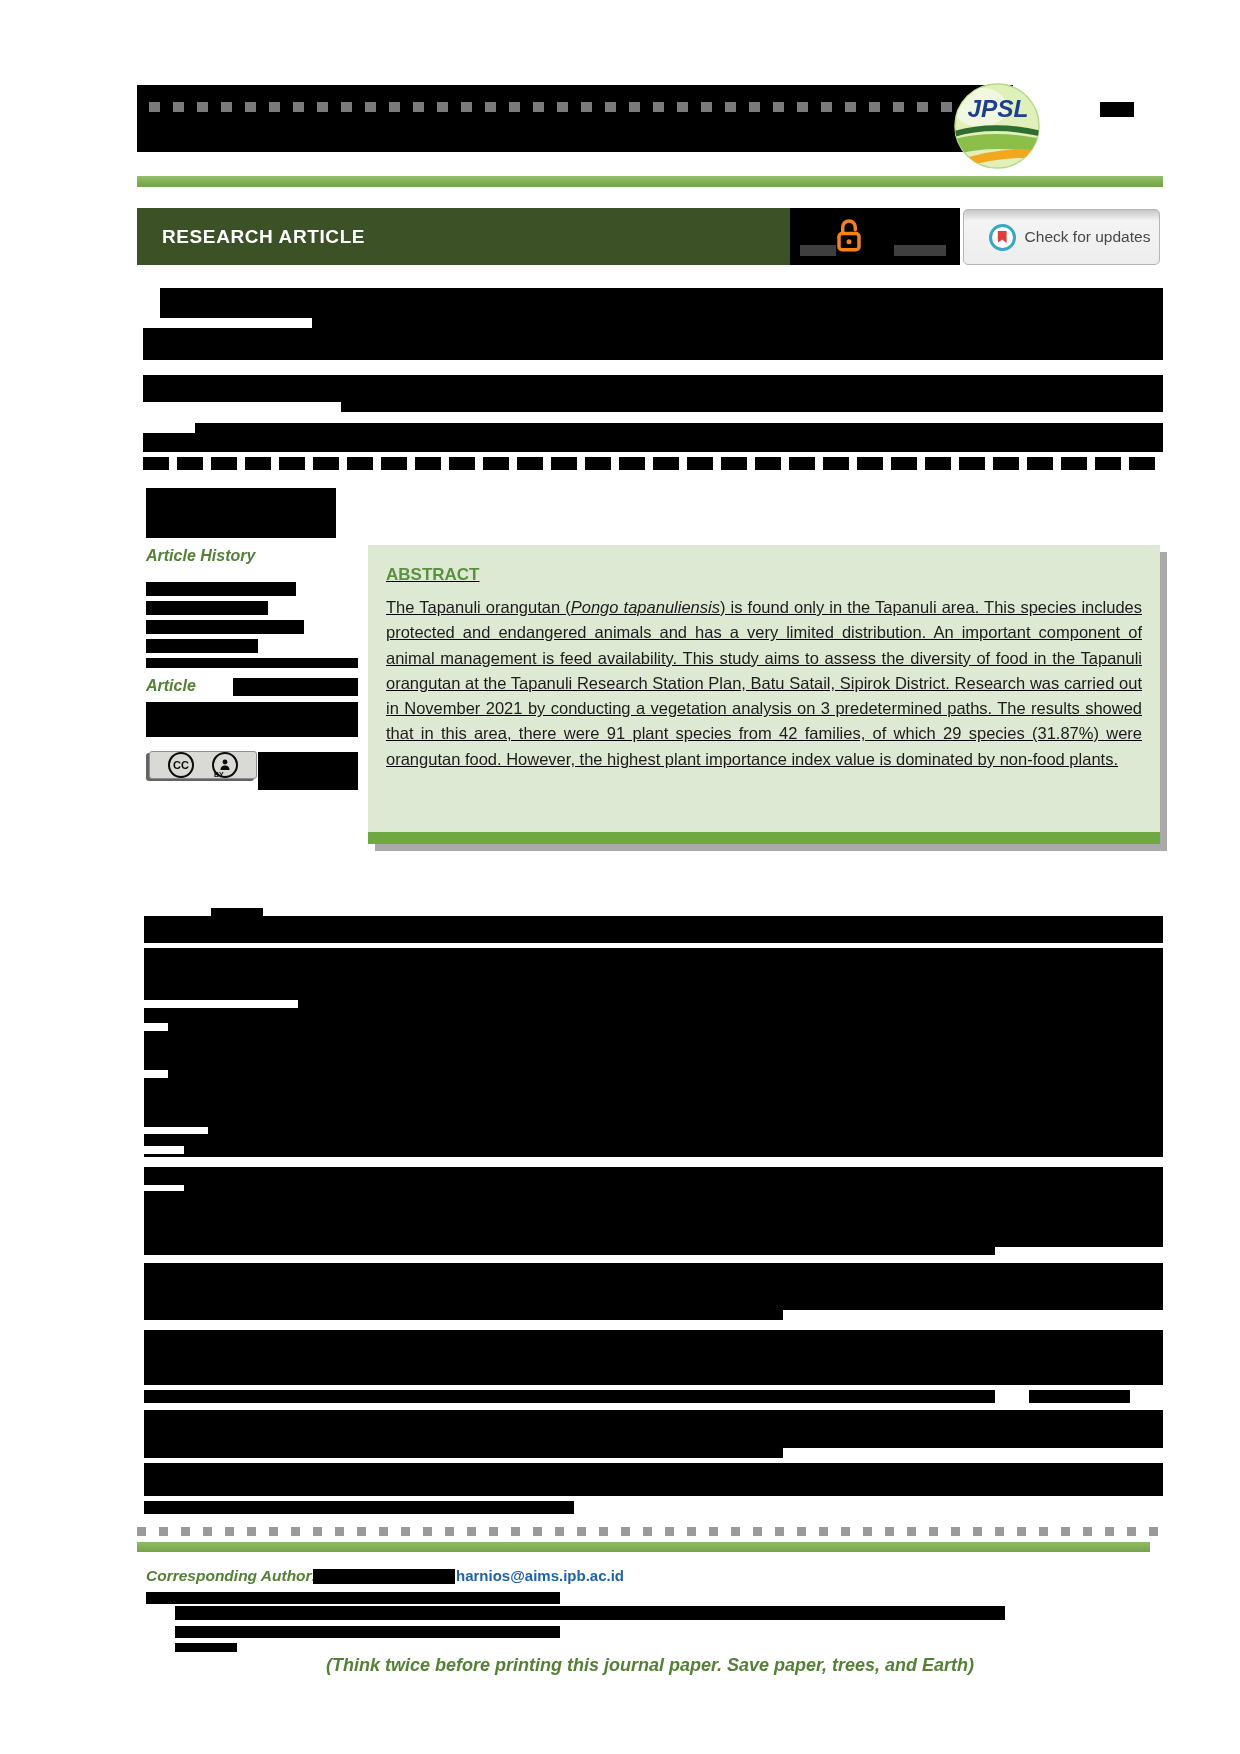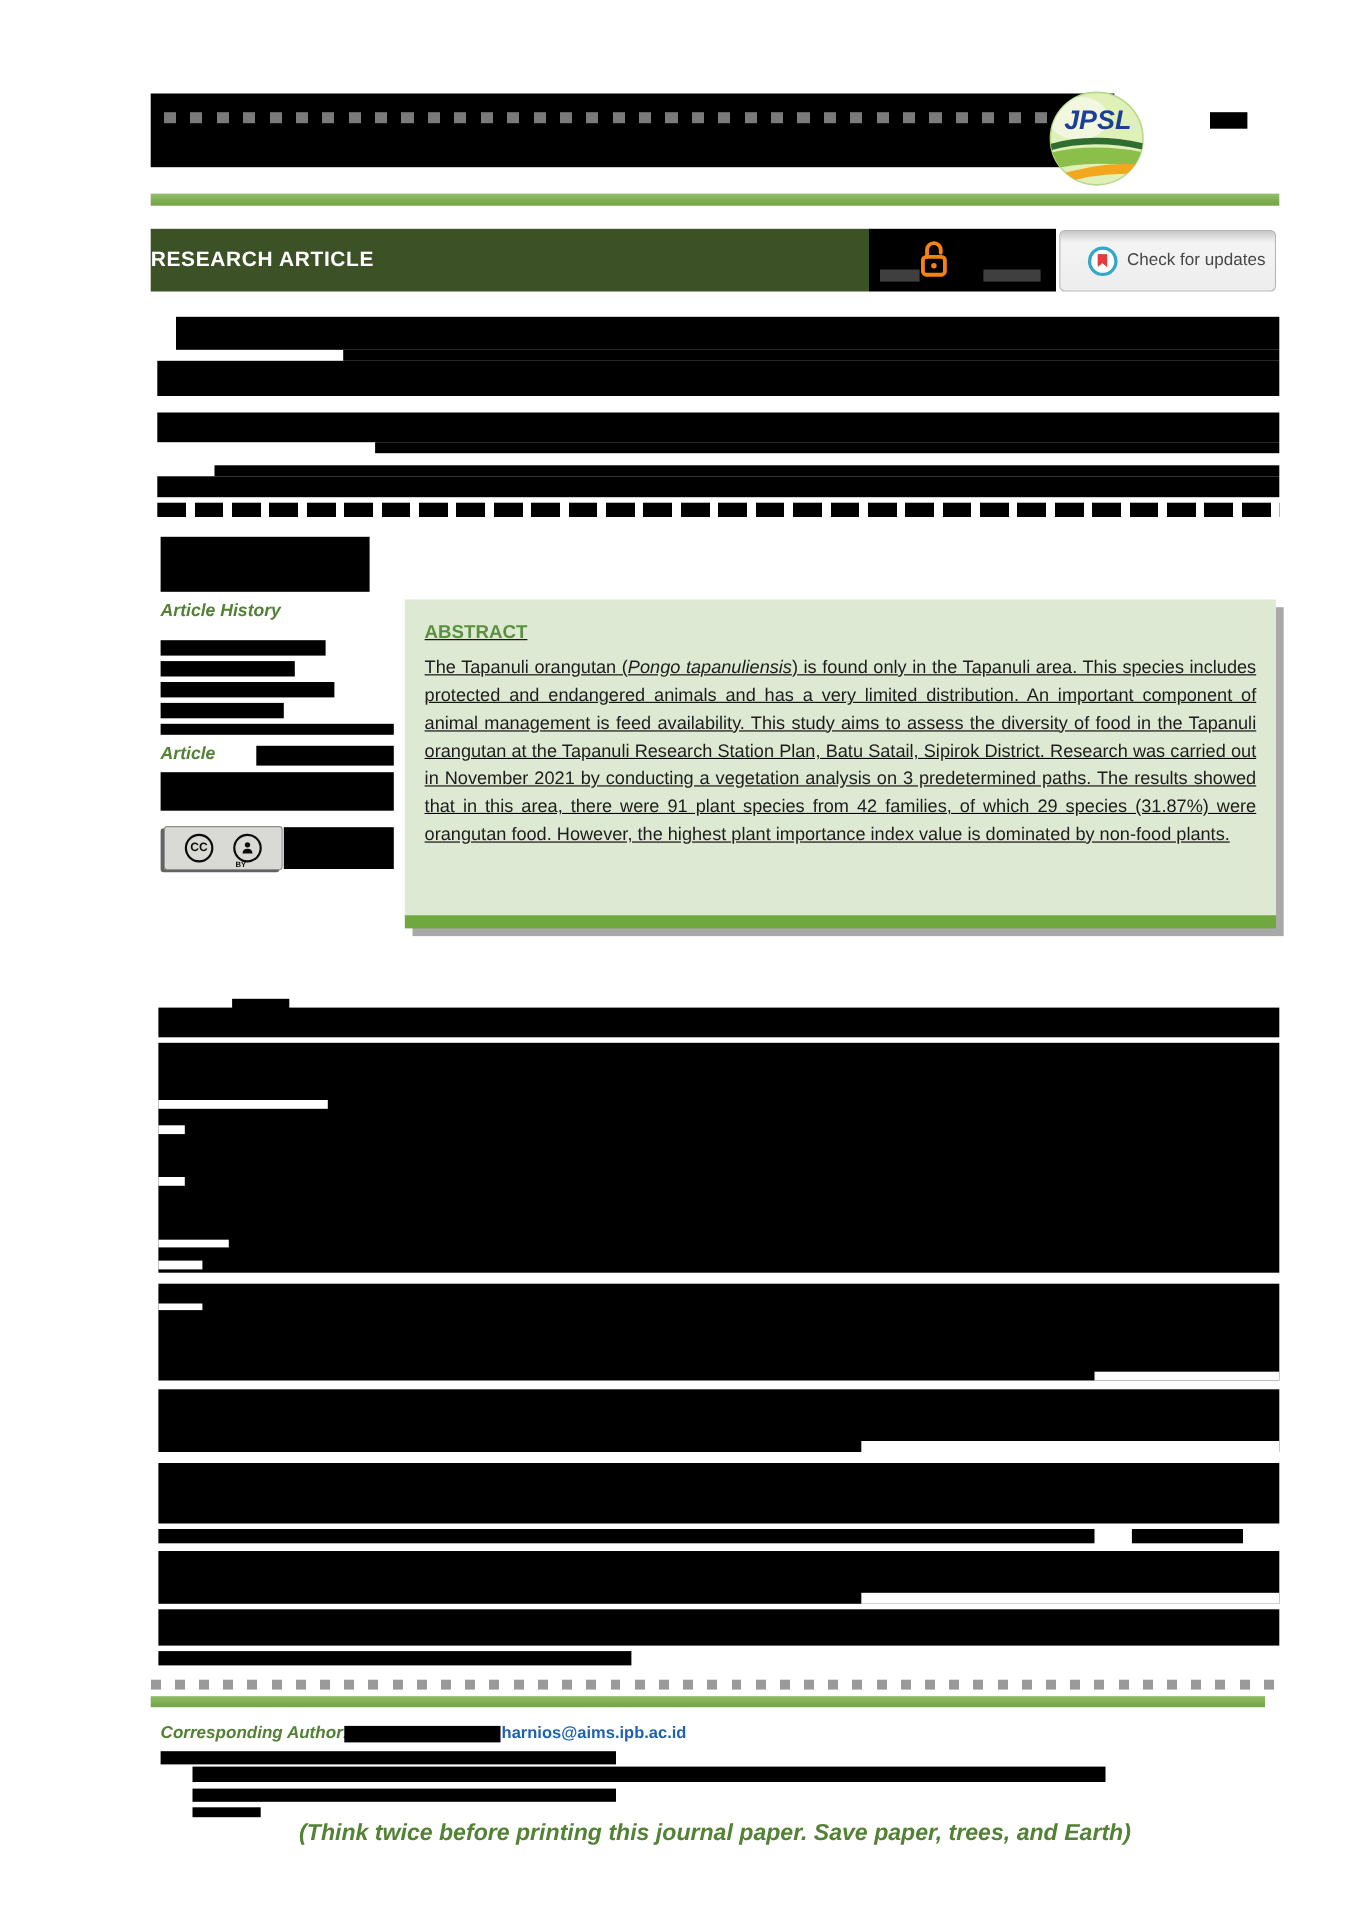--- a/index.html
+++ b/index.html
@@ -13,36 +13,36 @@
   .hdr-block{left:137px;top:85px;width:876px;height:67px;background:#000;}
   .hdr-dashes{position:absolute;left:12px;top:17px;width:850px;height:10px;
       background:repeating-linear-gradient(90deg,#7a7a7a 0 11px,transparent 11px 24px);}
   .logo{left:953px;top:82px;width:88px;height:88px;}
   .hdr-nub{left:1100px;top:102px;width:34px;height:15px;}
   .green-rule-top{left:137px;top:176px;width:1026px;height:11px;
       background:linear-gradient(180deg,#95bf6d 0%,#7fae53 55%,#74a449 100%);}
 
   
   .ra-bar{left:137px;top:208px;width:653px;height:57px;background:#3c5125;display:flex;align-items:center;}
-  .ra-bar span{color:#fff;font-weight:bold;font-size:19px;letter-spacing:.6px;}
+  .ra-bar span{color:#fff;font-weight:bold;font-size:19px;letter-spacing:.6px;padding-left:25px;}
   .oa-block{left:790px;top:208px;width:170px;height:57px;background:#000;}
   .oa-smudge{position:absolute;background:#3f3f3f;height:11px;bottom:9px;}
   .check-btn{left:963px;top:209px;width:197px;height:56px;border:1px solid #b5b5b5;border-radius:5px;
       background:linear-gradient(180deg,#c7c7c7 0%,#f4f4f4 20%,#ededed 100%);
       display:flex;align-items:center;justify-content:center;gap:9px;box-sizing:border-box;cursor:pointer;padding-left:16px;}
   .check-btn .txt{color:#474747;font-size:15.5px;}
   .cm-circle{width:27px;height:27px;border-radius:50%;border:3px solid #35a8c9;background:#fff;
       display:flex;align-items:center;justify-content:center;box-sizing:border-box;}
   .cm-flag{width:9px;height:12px;background:#e23c3c;position:relative;
       clip-path:polygon(0 0,100% 0,100% 100%,50% 70%,0 100%);}
   .cm-flag:before{content:"";position:absolute;left:-3px;top:0;width:3px;height:10px;background:#f0b322;}
 
   
   .green-label{position:absolute;color:#538135;font-weight:bold;font-style:italic;font-size:16px;}
-  .cc-badge{left:149px;top:751px;width:108px;height:40px;background:#d9d9d6;border:1px solid #8f8f8f;
+  .cc-badge{left:149px;top:751px;width:108px;height:28px;background:#d9d9d6;border:1px solid #8f8f8f;
       border-radius:3px;box-shadow:-3px 2px 0 #636363;display:flex;align-items:center;
       justify-content:space-evenly;box-sizing:border-box;cursor:pointer;}
   .cc-circle{width:26px;height:26px;border-radius:50%;border:2.5px solid #0b0b0b;background:transparent;
       display:flex;align-items:center;justify-content:center;box-sizing:border-box;
       font-weight:bold;font-size:11px;color:#0b0b0b;}
   .cc-by{position:absolute;left:64px;bottom:0px;font-size:7px;font-weight:bold;color:#0b0b0b;}
 
   
   .abstract-wrap{left:368px;top:545px;width:792px;box-shadow:7px 7px 0 #a9a9a9;}
   .abstract-box{background:#dee9d3;padding:20px 18px 14px 18px;box-sizing:border-box;min-height:287px;text-decoration:underline;}
@@ -53,21 +53,21 @@
   
   .dash-black{background:repeating-linear-gradient(90deg,#000 0 26px,transparent 26px 34px);}
   .dash-gray{background:repeating-linear-gradient(90deg,#9a9a9a 0 9px,transparent 9px 22px);}
 
   
   .green-rule-bottom{left:137px;top:1542px;width:1013px;height:10px;
       background:linear-gradient(180deg,#8fbb66 0%,#7fae53 60%,#74a449 100%);}
   .email{position:absolute;left:456px;top:1567px;color:#1f62ae;font-weight:bold;font-size:15px;
       text-decoration:none;cursor:pointer;}
   .eco-note{position:absolute;left:137px;top:1655px;width:1026px;text-align:center;
-      color:#538135;font-style:italic;font-weight:bold;font-size:21px;}
+      color:#538135;font-style:italic;font-weight:bold;font-size:18px;}
 </style>
 </head>
 <body>
 
 <div class="page">
 
   <div class="abs hdr-block">
     <div class="hdr-dashes"></div>
   </div>
 

